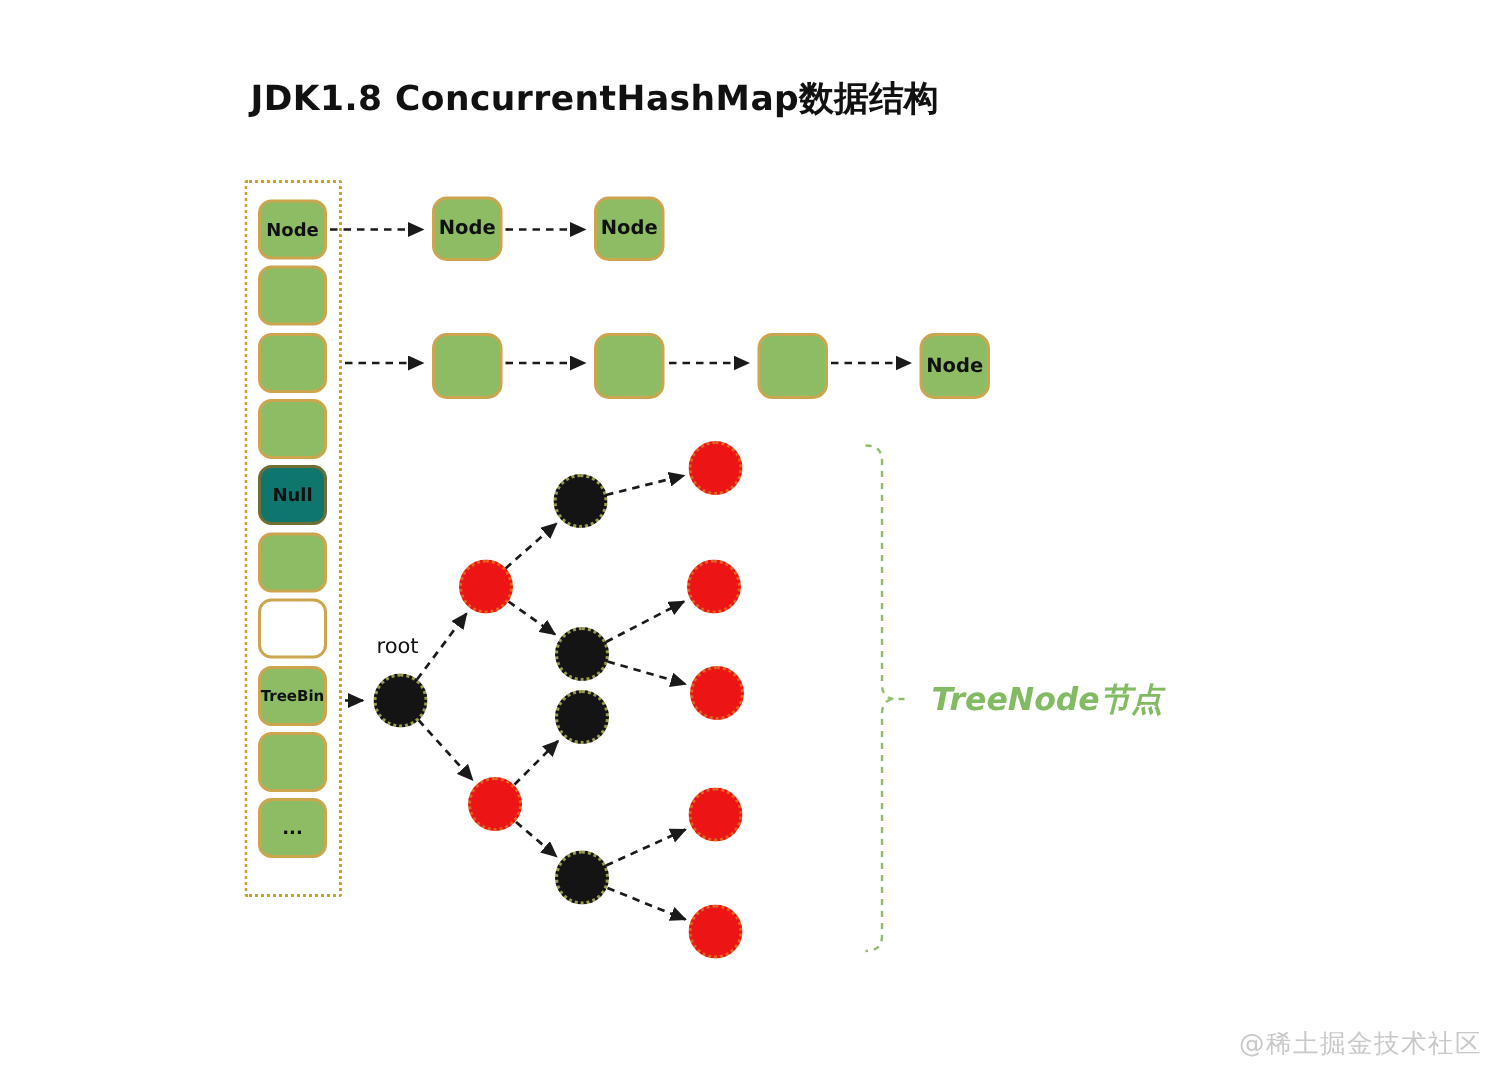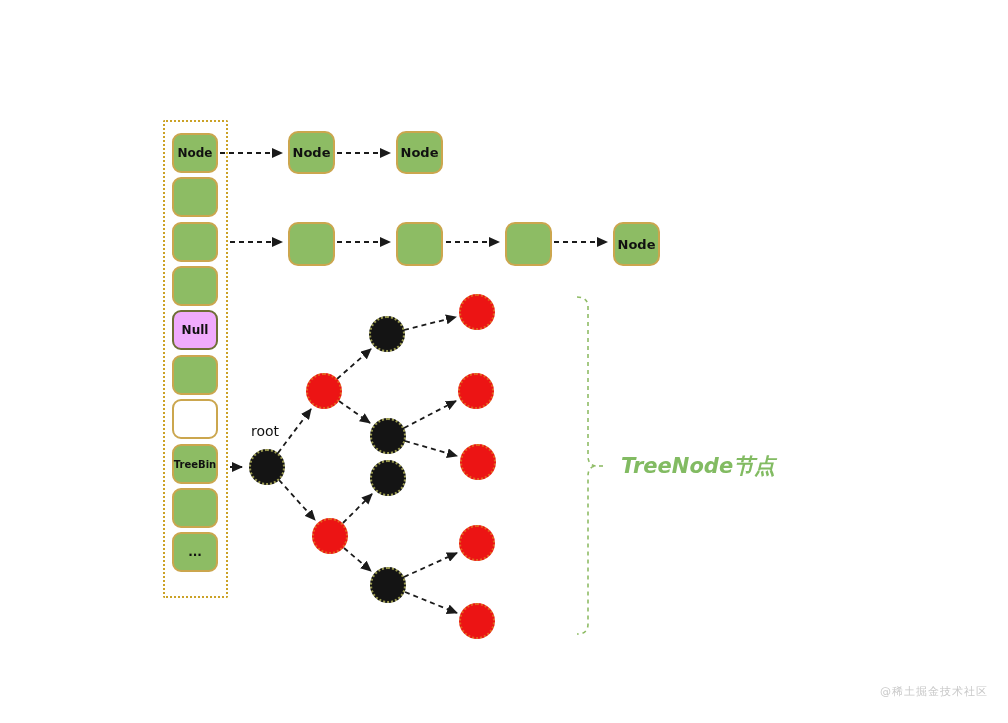--- a/index.html
+++ b/index.html
@@ -18,21 +18,21 @@
   .array-container {
     position:absolute; left:163px; top:120px; width:65px; height:478px;
     border:2px dotted #CBA227; border-radius:2px;
   }
   .cell {
     position:absolute; left:172px; width:46px; height:40px;
     border-radius:9px; display:flex; align-items:center; justify-content:center;
     font-weight:bold; font-size:12px; color:#111111;
   }
   .cell.green { background:#8DBC64; border:2px solid #CBA64E; }
-  .cell.white-null { background:#f0abfc; border:2px solid #6E6E35; }
+  .cell.white-null { background:#0f766e; border:2px solid #6E6E35; }
   .cell.white-empty { background:#ffffff; border:2px solid #CBA64E; }
   .cell .small { font-size:10px; }
 
   
   .chainbox {
     position:absolute; width:47px; height:44px;
     background:#8DBC64; border:2px solid #CBA64E; border-radius:10px;
     display:flex; align-items:center; justify-content:center;
     font-weight:bold; font-size:13px; color:#111111;
   }
@@ -47,28 +47,29 @@
   .root-label {
     position:absolute; left:251px; top:423px;
     font-size:14px; font-weight:normal; color:#111111;
   }
   .bracket-label {
     position:absolute; left:621px; top:452px;
     font-size:21px; font-weight:bold; color:#82BB62;font-style:italic;
   }
   .watermark {
     position:absolute; right:20px; top:684px;
-    font-size:11px; color:#C9C9C9; letter-spacing:1px;margin-left:12px;
+    font-size:17px; color:#C9C9C9; letter-spacing:1px;margin-left:12px;
   }
 </style>
 </head>
 <body>
 
 <div class="canvas">
 
+  <div class="title">JDK1.8 ConcurrentHashMap数据结构</div>
 
   <svg class="overlay" width="1008" height="723" viewBox="0 0 1008 723" xmlns="http://www.w3.org/2000/svg">
     <defs>
       <marker id="ah" markerUnits="userSpaceOnUse" markerWidth="12" markerHeight="10" refX="10" refY="5" orient="auto">
         <path d="M0,0 L11,5 L0,10 z" fill="#1A1A1A"></path>
       </marker>
     </defs>
 
     <g stroke="#1A1A1A" stroke-width="1.8" stroke-dasharray="5 4">
       <line x1="220" y1="153" x2="282" y2="153" marker-end="url(#ah)"></line>

